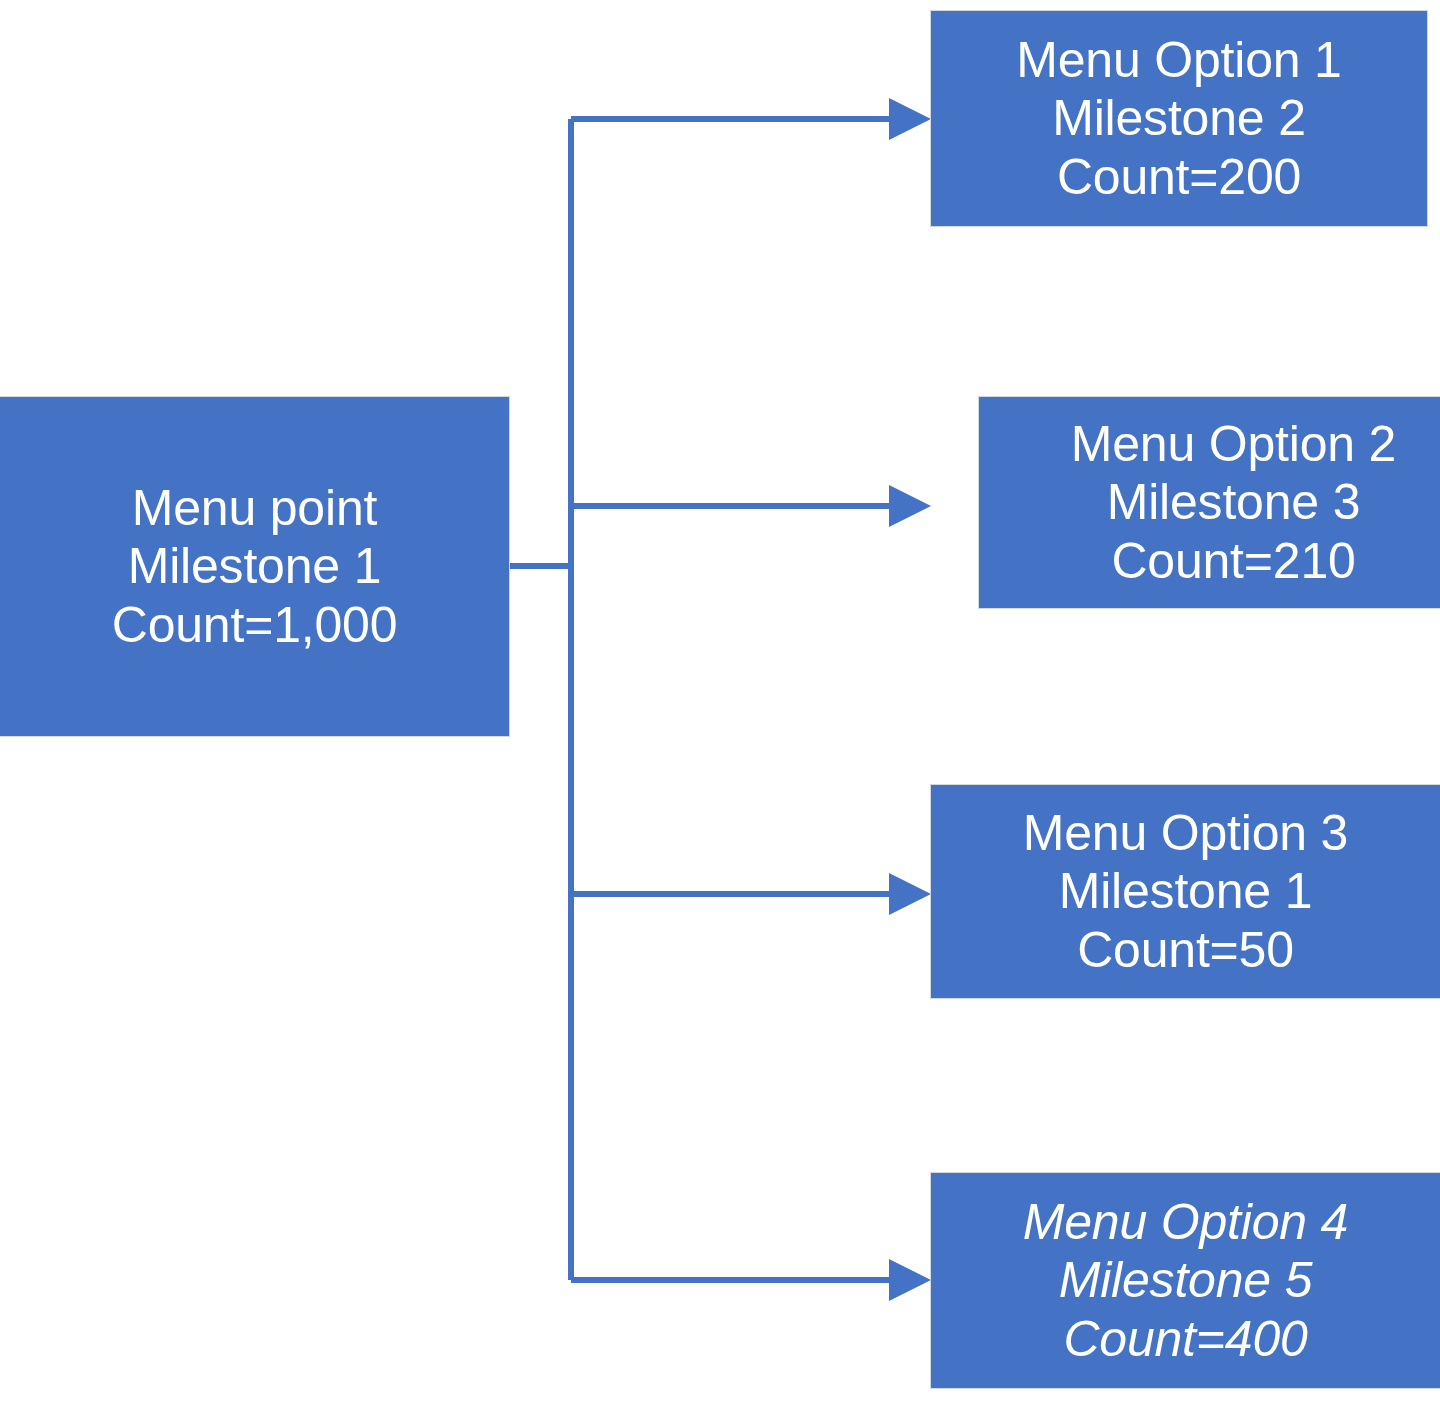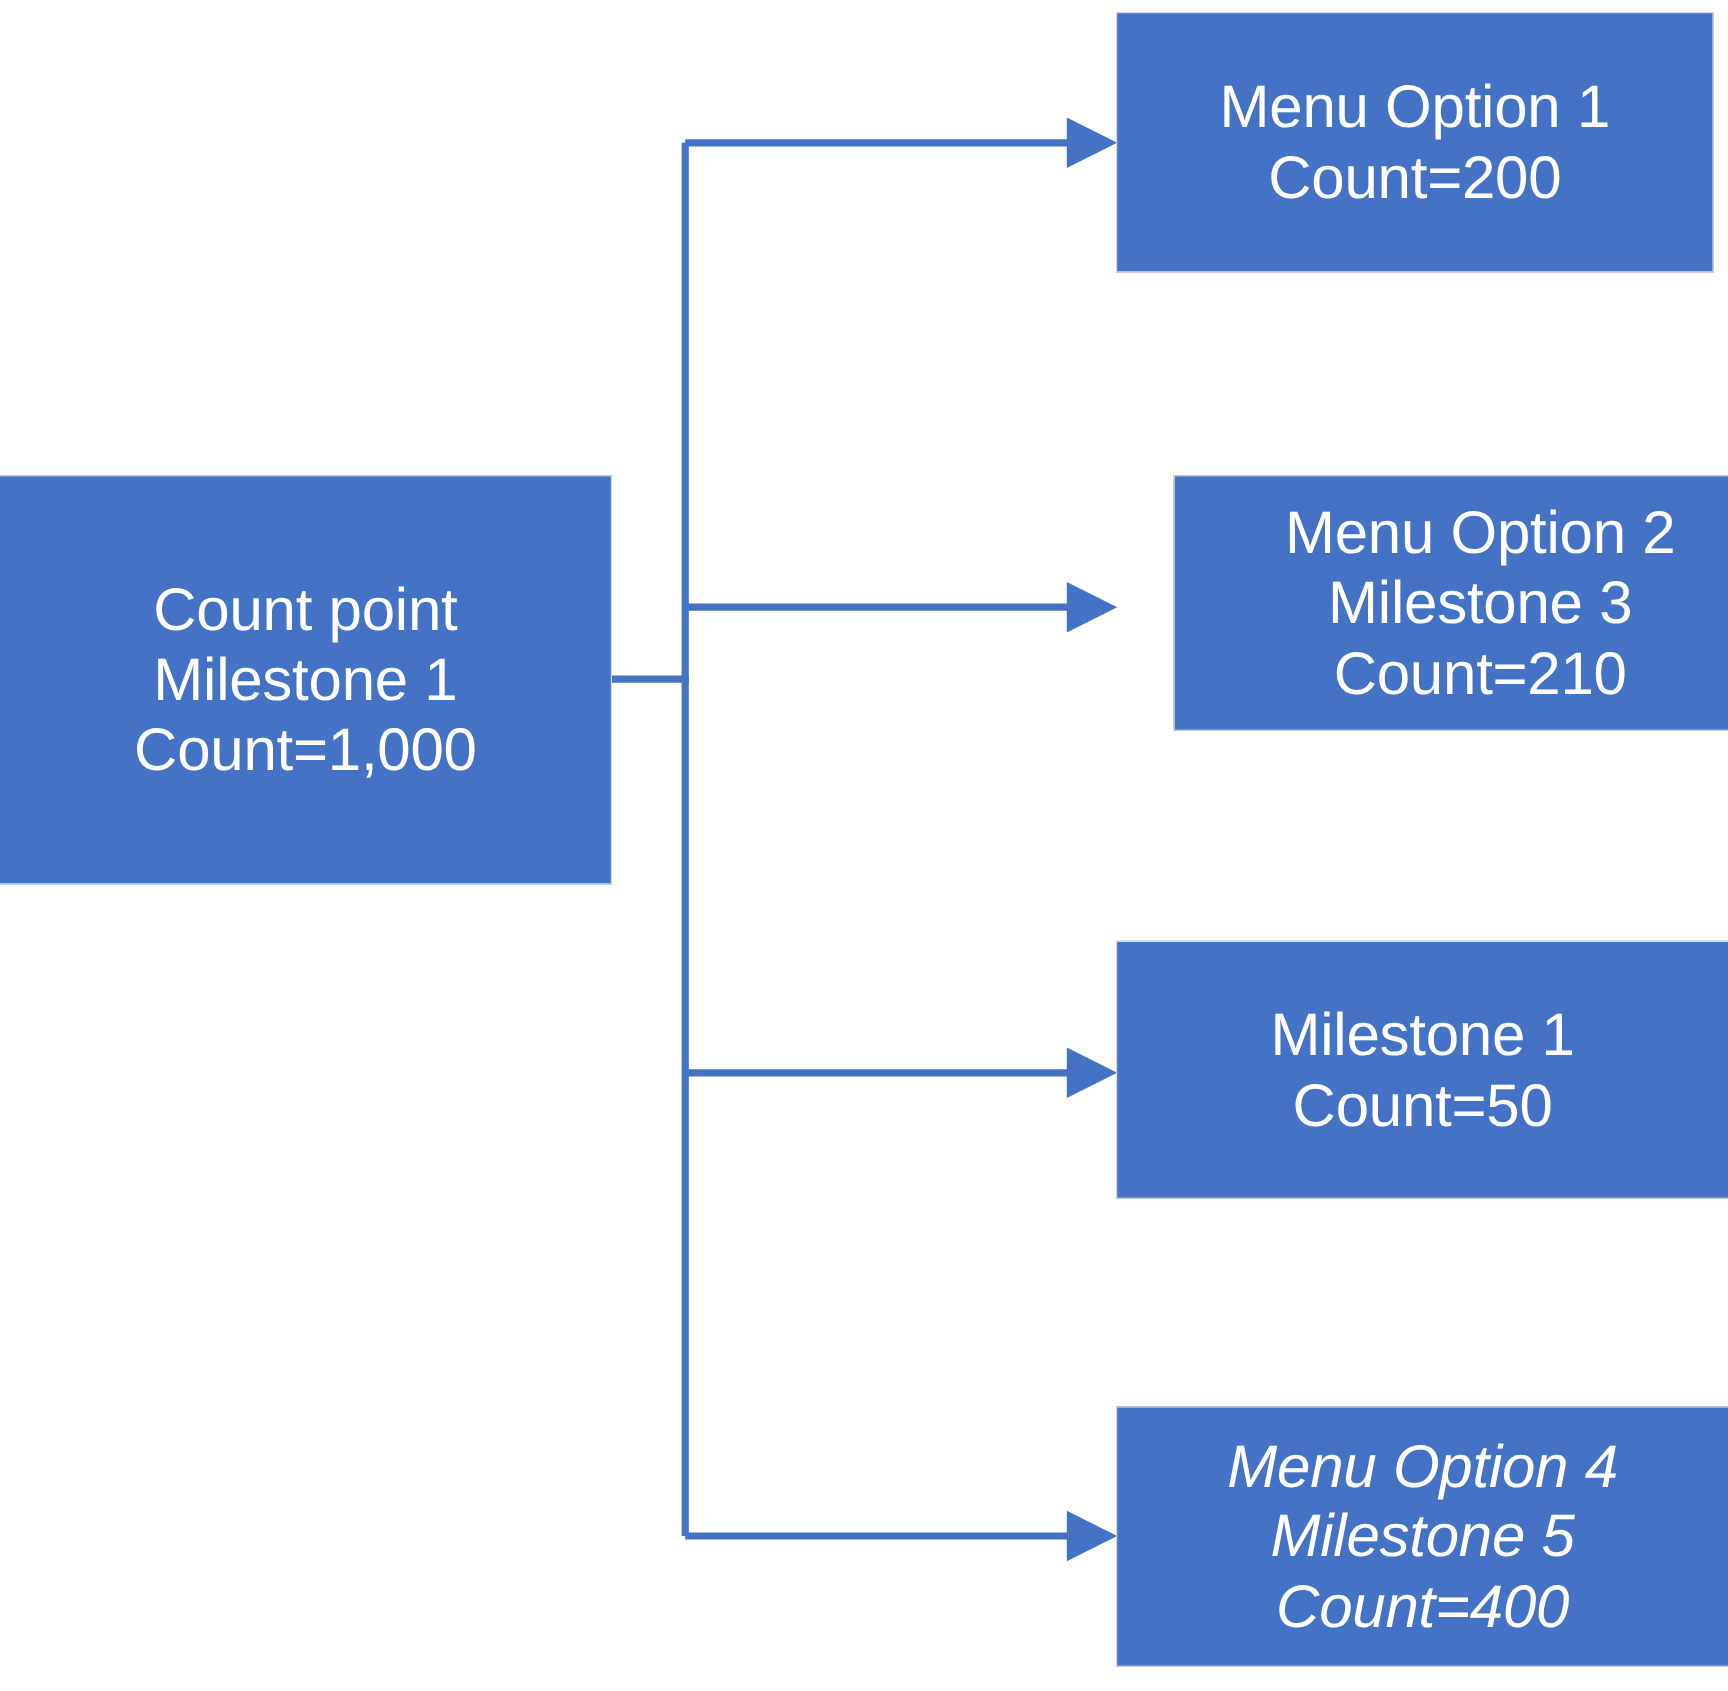--- a/index.html
+++ b/index.html
@@ -77,37 +77,39 @@
     <polygon points="889,485 931,506 889,527" fill="#4472C4"></polygon>
 
     <path d="M 571 894 L 906 894" fill="none" stroke="#4472C4" stroke-width="6"></path>
     <polygon points="889,873 931,894 889,915" fill="#4472C4"></polygon>
 
     <path d="M 571 1280 L 906 1280" fill="none" stroke="#4472C4" stroke-width="6"></path>
     <polygon points="889,1259 931,1280 889,1301" fill="#4472C4"></polygon>
   </svg>
 
   <div class="node" id="node-entry">
-    <span class="line">Count point</span>
+    <span class="line">Menu point</span>
     <span class="line">Milestone 1</span>
     <span class="line">Count=1,000</span>
   </div>
 
   <div class="node" id="node-opt-1">
     <span class="line">Menu Option 1</span>
+    <span class="line">Milestone 2</span>
     <span class="line">Count=200</span>
   </div>
 
   <div class="node" id="node-opt-2">
     <span class="line">Menu Option 2</span>
     <span class="line">Milestone 3</span>
     <span class="line">Count=210</span>
   </div>
 
   <div class="node" id="node-opt-3">
+    <span class="line">Menu Option 3</span>
     <span class="line">Milestone 1</span>
     <span class="line">Count=50</span>
   </div>
 
   <div class="node" id="node-opt-4">
     <span class="line">Menu Option 4</span>
     <span class="line">Milestone 5</span>
     <span class="line">Count=400</span>
   </div>
 

